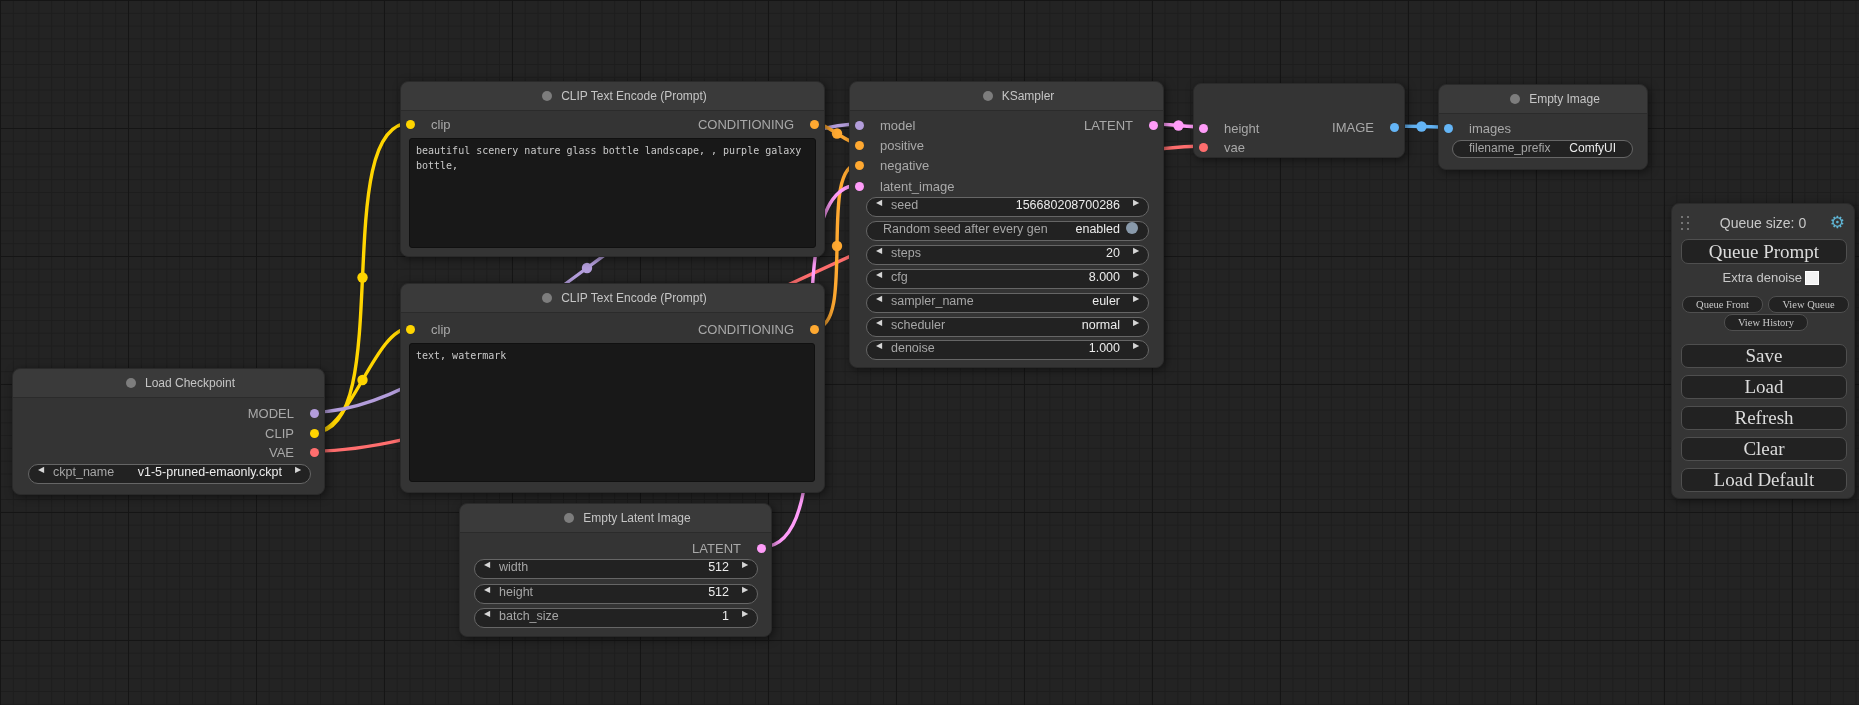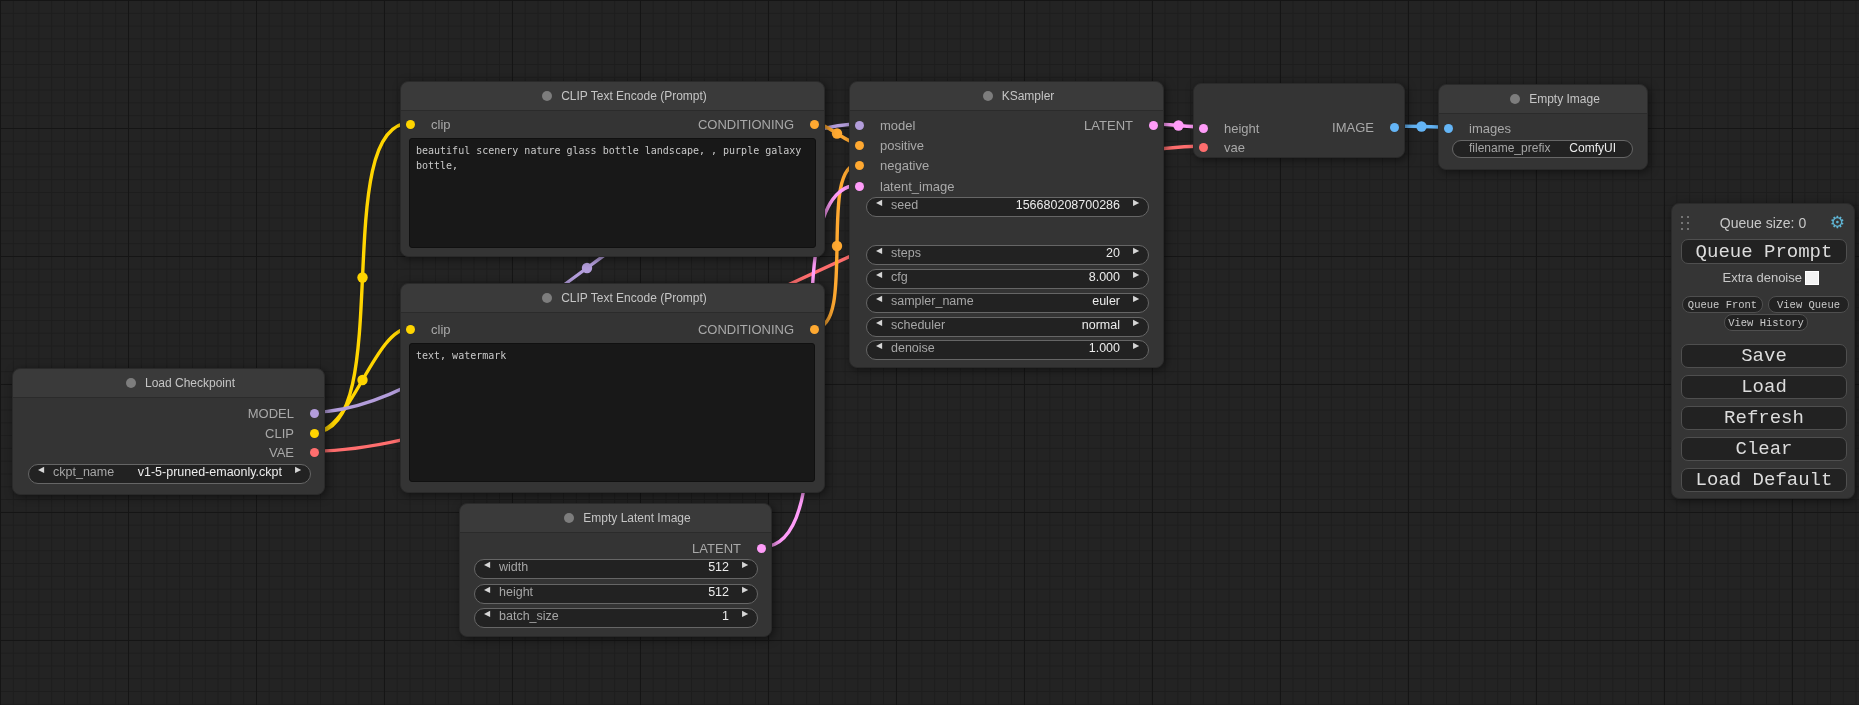--- a/index.html
+++ b/index.html
@@ -65,21 +65,21 @@
   .qheader { position:absolute; top:10px; left:0; right:0; height:20px; }
   .qhandle { position:absolute; left:9px; top:2px; width:10px; height:16px;
     display:grid; grid-template-columns:repeat(2,1fr); grid-template-rows:repeat(3,1fr); gap:2px; cursor:grab; }
   .qhandle i { width:2px; height:2px; border-radius:50%; background:#8a8a8a; }
   .qsize { position:absolute; left:0; right:0; text-align:center; font-size:14px; color:#c8c8c8; top:1px; }
   .qgear { position:absolute; right:9px; top:-1px; font-size:17px; color:#5FB4D3; cursor:pointer; line-height:20px; }
   .qbtn {
     position:absolute; left:9px; width:166px; height:24px;
     background:#222; border:1px solid #4f4f4f; border-radius:7px;
     color:#dcdcdc; font-size:19px; text-align:center; line-height:22px; cursor:pointer;
-    font-family:Liberation Mono, monospace;
+    font-family:Liberation Serif, serif;
   }
   .qbtn.small { height:17px; font-size:10.5px; line-height:12px; border-radius:8px; color:#c9c9c9; }
   .qextra { position:absolute; top:66px; left:0; width:130px; text-align:right; font-size:13px; color:#c8c8c8; }
   .qcheck { position:absolute; left:133px; top:67px; width:14px; height:14px; background:#f2f2f2; border:1px solid #fff; cursor:pointer; }
 </style>
 </head>
 <body>
 
 <svg id="links" width="1859" height="705">
   <g fill="none" stroke-width="3.4" stroke-linecap="round">
@@ -217,20 +217,25 @@
     <span>LATENT</span>
     <span class="sdot" style="background:#FF9CF9"></span>
   </div>
 
   <div class="widget" style="left:16px;top:115px;width:283px">
     <span class="arrow">◀</span>
     <span class="wlabel">seed</span>
     <span class="wvalue">156680208700286</span>
     <span class="arrow">▶</span>
   </div>
+  <div class="widget plain" style="left:16px;top:139px;width:283px">
+    <span class="wlabel">Random seed after every gen</span>
+    <span class="wvalue">enabled</span>
+    <span class="toggle-dot"></span>
+  </div>
   <div class="widget" style="left:16px;top:163px;width:283px">
     <span class="arrow">◀</span>
     <span class="wlabel">steps</span>
     <span class="wvalue">20</span>
     <span class="arrow">▶</span>
   </div>
   <div class="widget" style="left:16px;top:187px;width:283px">
     <span class="arrow">◀</span>
     <span class="wlabel">cfg</span>
     <span class="wvalue">8.000</span>

